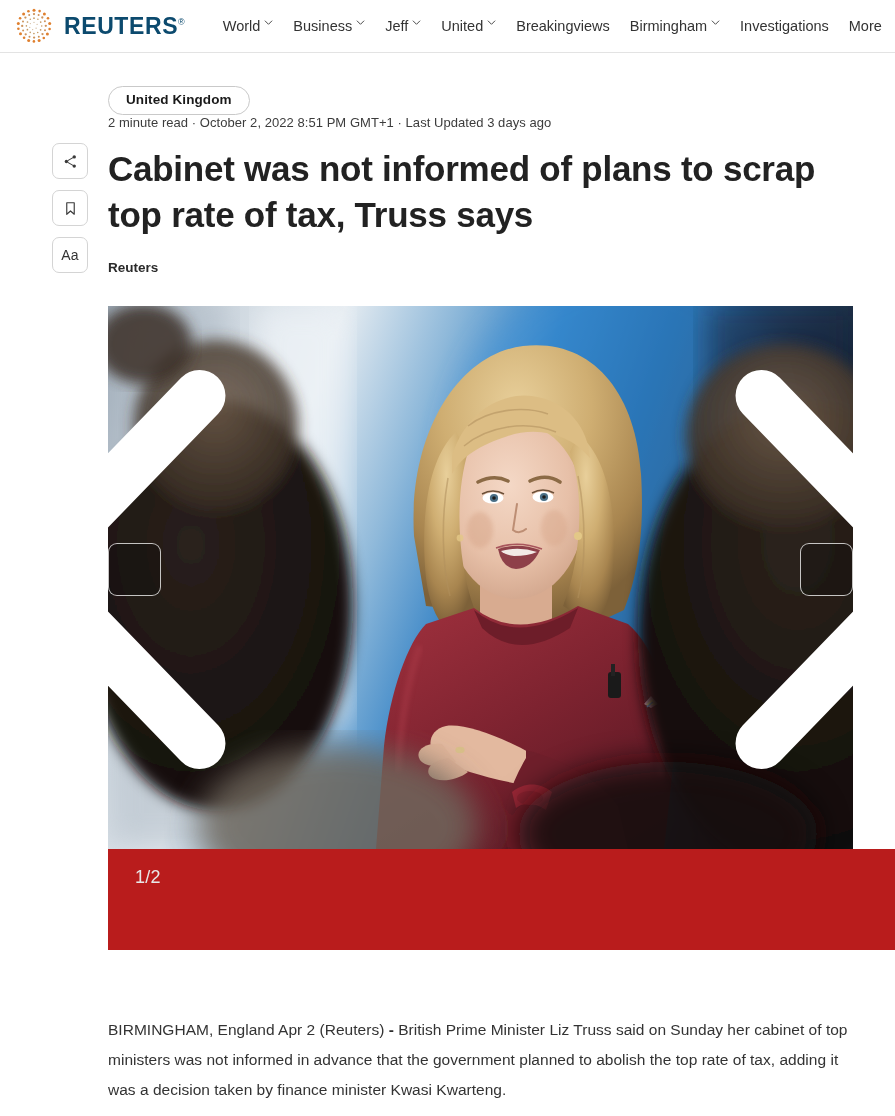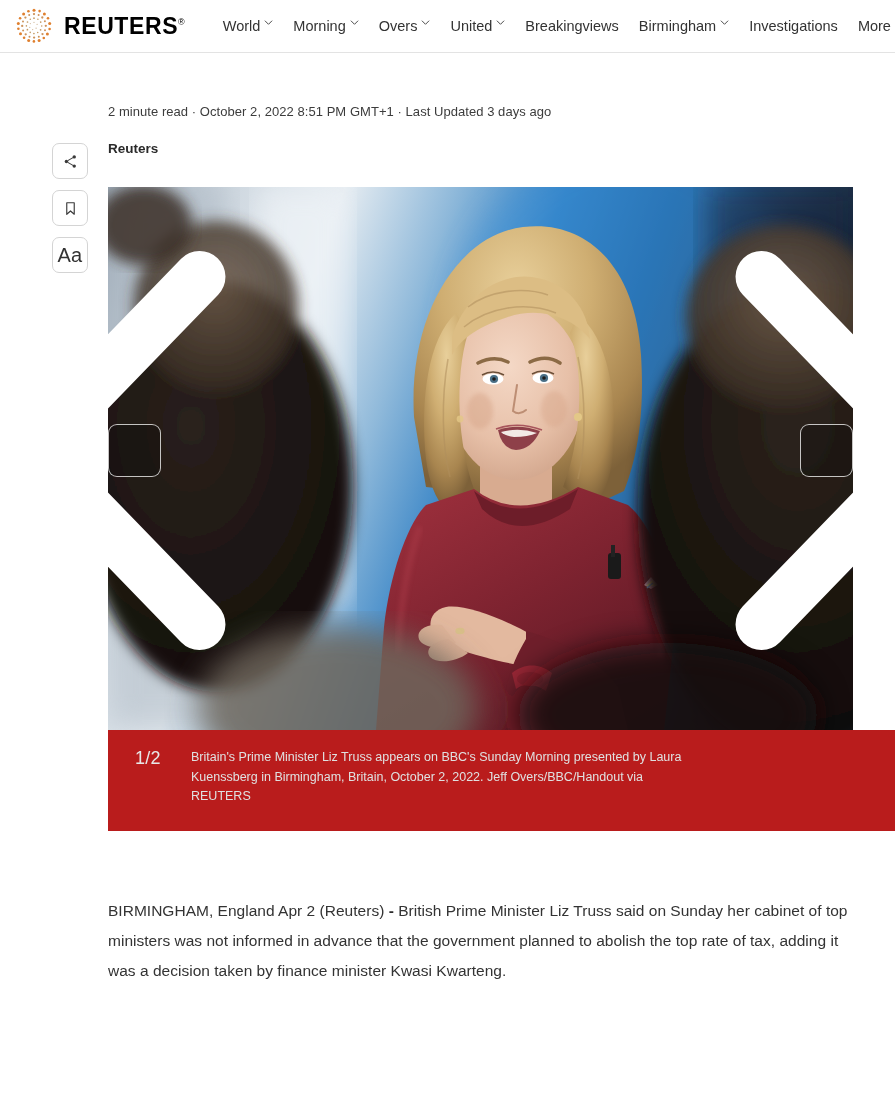--- a/index.html
+++ b/index.html
@@ -35,21 +35,21 @@
     height: 40px;
     position: relative;
     flex: 0 0 auto;
   }
   .logo-mark svg { display: block; }
 
   .logo-word {
     font-size: 23px;
     font-weight: 700;
     letter-spacing: 0.6px;
-    color: #000000;
+    color: #0c4a6e;
     position: relative;
     line-height: 1;
     font-family: "Liberation Sans", sans-serif;
   }
   .logo-reg {
     font-size: 9px;
     vertical-align: super;
     font-weight: 400;
     letter-spacing: 0;
   }
@@ -102,21 +102,21 @@
     border: 1px solid #d4d4d4;
     border-radius: 7px;
     background: #fff;
     display: flex;
     align-items: center;
     justify-content: center;
     cursor: pointer;
   }
   .rail-btn svg { display: block; }
   .rail-btn .aa {
-    font-size: 20px;
+    font-size: 14px;
     color: #333;
     font-family: "Liberation Sans", sans-serif;
     letter-spacing: 0.2px;
   }
 
   .article {
     margin-left: 108px;
     width: 745px;
   }
 
@@ -127,21 +127,20 @@
     padding: 6px 17px 7px;
     font-size: 13.5px;
     font-weight: 700;
     color: #1a1a1a;
     letter-spacing: 0.1px;
     cursor: pointer;
     line-height: 1;
   }
 
   .meta-line {
-    margin-top: 18px;
     font-size: 13px;
     color: #3c3c3c;
     letter-spacing: 0.05px;
   }
 
   .headline {
     margin-top: 16px;
     font-size: 35px;
     line-height: 1.32;
     font-weight: 700;
@@ -322,30 +321,30 @@
     <span class="nav-item">
       <span>World</span>
       <span class="chev">
         <svg viewBox="0 0 10 10" width="9" height="9">
             <path d="M1 3 L5 7 L9 3" fill="none" stroke="#4a4a4a" stroke-width="1.1"></path>
           </svg>
       </span>
     </span>
 
     <span class="nav-item">
-      <span>Morning</span>
+      <span>Business</span>
       <span class="chev">
         <svg viewBox="0 0 10 10" width="9" height="9">
             <path d="M1 3 L5 7 L9 3" fill="none" stroke="#4a4a4a" stroke-width="1.1"></path>
           </svg>
       </span>
     </span>
 
     <span class="nav-item">
-      <span>Overs</span>
+      <span>Jeff</span>
       <span class="chev">
         <svg viewBox="0 0 10 10" width="9" height="9">
             <path d="M1 3 L5 7 L9 3" fill="none" stroke="#4a4a4a" stroke-width="1.1"></path>
           </svg>
       </span>
     </span>
 
     <span class="nav-item">
       <span>United</span>
       <span class="chev">
@@ -401,23 +400,25 @@
         </svg>
       </span>
     </div>
     <div class="rail-btn">
       <span class="aa">Aa</span>
     </div>
   </div>
 
   <div class="article">
 
+    <span class="kicker-pill">United Kingdom</span>
 
     <div class="meta-line">2 minute read · October 2, 2022 8:51 PM GMT+1 · Last Updated 3 days ago</div>
 
+    <h1 class="headline">Cabinet was not informed of plans to scrap top rate of tax, Truss says</h1>
 
     <div class="byline">Reuters</div>
 
     
     <div class="media">
 
       <div class="photo">
         <svg viewBox="0 0 745 543" preserveAspectRatio="none" aria-hidden="true">
           <defs>
             <linearGradient id="bgStudio" x1="0" y1="0" x2="1" y2="0.25">
@@ -580,21 +581,20 @@
           <span>
             <svg viewBox="0 0 20 20" width="19" height="19">
               <path d="M7.6 3.6 L13.8 10 L7.6 16.4" fill="none" stroke="#ffffff" stroke-width="1.9" stroke-linecap="round" stroke-linejoin="round"></path>
             </svg>
           </span>
         </div>
       </div>
 
       <div class="caption-bar">
         <div class="caption-count">1/2</div>
-        <div class="caption-text">Britain's Prime Minister Liz Truss appears on BBC's Sunday Morning presented by Laura Kuenssberg in Birmingham, Britain, October 2, 2022. Jeff Overs/BBC/Handout via REUTERS</div>
         <div class="expand-btn">
           <span>
             <svg viewBox="0 0 18 18" width="15" height="15">
               <path d="M10.4 7.6 L15 3" stroke="#d8d8d8" stroke-width="1.4" fill="none" stroke-linecap="round"></path>
               <path d="M15 3 L15 7 M15 3 L11 3" stroke="#d8d8d8" stroke-width="1.4" fill="none" stroke-linecap="round"></path>
               <path d="M7.6 10.4 L3 15" stroke="#d8d8d8" stroke-width="1.4" fill="none" stroke-linecap="round"></path>
               <path d="M3 15 L3 11 M3 15 L7 15" stroke="#d8d8d8" stroke-width="1.4" fill="none" stroke-linecap="round"></path>
             </svg>
           </span>
         </div>

